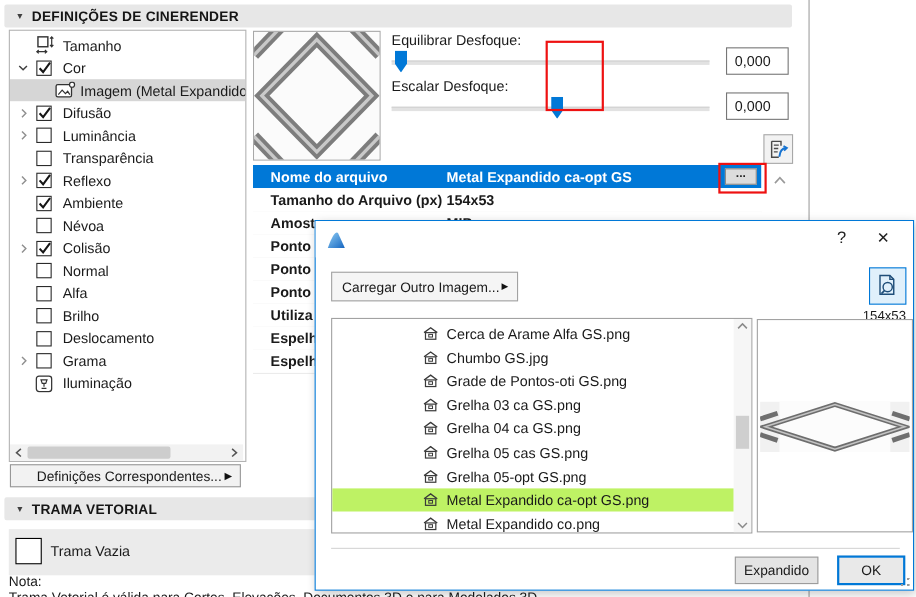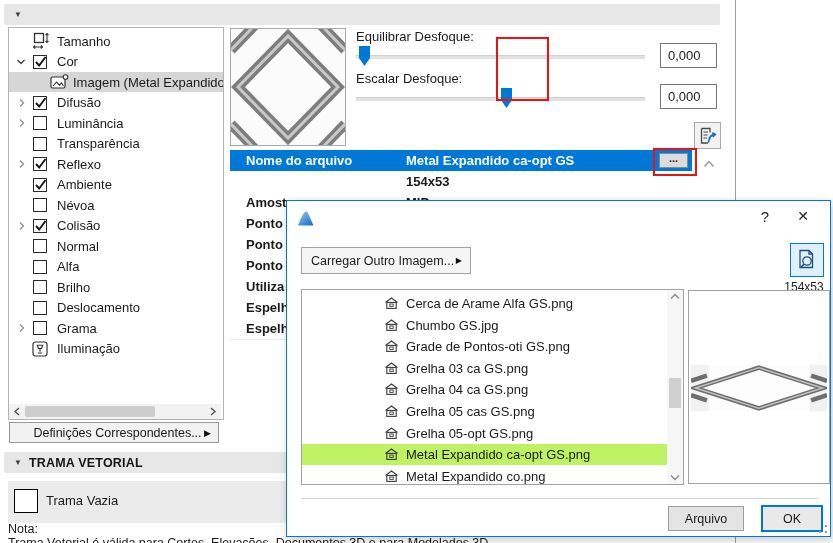--- a/index.html
+++ b/index.html
@@ -111,20 +111,21 @@
   #red-rect-dots{left:653px;top:148px;width:40px;height:24px;}
   #red-rect-loupe{left:496px;top:37px;width:49px;height:60px;}
 </style>
 </head>
 <body>
 
 <div id="app">
 
   <div class="abs sec-header" style="top:4px">
     <span class="tri">▼</span>
+    <span class="sec-title">DEFINIÇÕES DE CINERENDER</span>
   </div>
 
   <div class="abs" id="tree-panel">
     <div id="tree-items">
         <div class="tree-row" style="top: 3px;">
           <span class="ticon">
             <svg width="18" height="18" viewBox="0 0 18 18">
               <rect x="2.5" y="1.5" width="9" height="9" fill="none" stroke="#333" stroke-width="1.3"></rect>
               <g fill="none" stroke="#333" stroke-width="1.1">
                 <path d="M15 1.5 v9 M13.5 3.2 L15 1.5 L16.5 3.2 M13.5 8.8 L15 10.5 L16.5 8.8"></path>
@@ -318,20 +319,21 @@
     </svg>
   </div>
 
   <div class="abs" id="attr-table">
       <div class="t-row sel" style="top: 0px;">
         <span class="t-label">Nome do arquivo</span>
         <span class="t-value">Metal Expandido ca-opt GS</span>
         <span id="dots-btn">...</span>
       </div>
       <div class="t-row" style="top: 21px;">
+        <span class="t-label">Tamanho do Arquivo (px)</span>
         <span class="t-value">154x53</span>
       </div>
       <div class="t-row" style="top: 42px;">
         <span class="t-label">Amostr</span>
         <span class="t-value">MIP</span>
       </div>
       <div class="t-row" style="top: 63px;">
         <span class="t-label">Ponto</span>
         <span class="t-value"></span>
       </div>
@@ -526,21 +528,21 @@
           <path d="M154 18 L136 12"></path>
             <path d="M154 34 L136 40"></path>
         </g>
         <g fill="none" stroke="#c4c4c4" stroke-width="1.6">
           <path d="M77 3 L149 26 L77 49 L5 26 Z"></path>
         </g>
       </svg>
     </div>
 
     <div id="dlg-separator"></div>
-    <div class="dlg-btn" id="cancel-btn">Arquivo</div>
+    <div class="dlg-btn" id="cancel-btn">Expandido</div>
     <div class="dlg-btn" id="ok-btn">OK</div>
     <div id="dlg-grip"></div>
   </div>
 
   <div class="red-rect" id="red-rect-dots"></div>
   <div class="red-rect" id="red-rect-loupe"></div>
 
 </div>
 
 </body></html>

